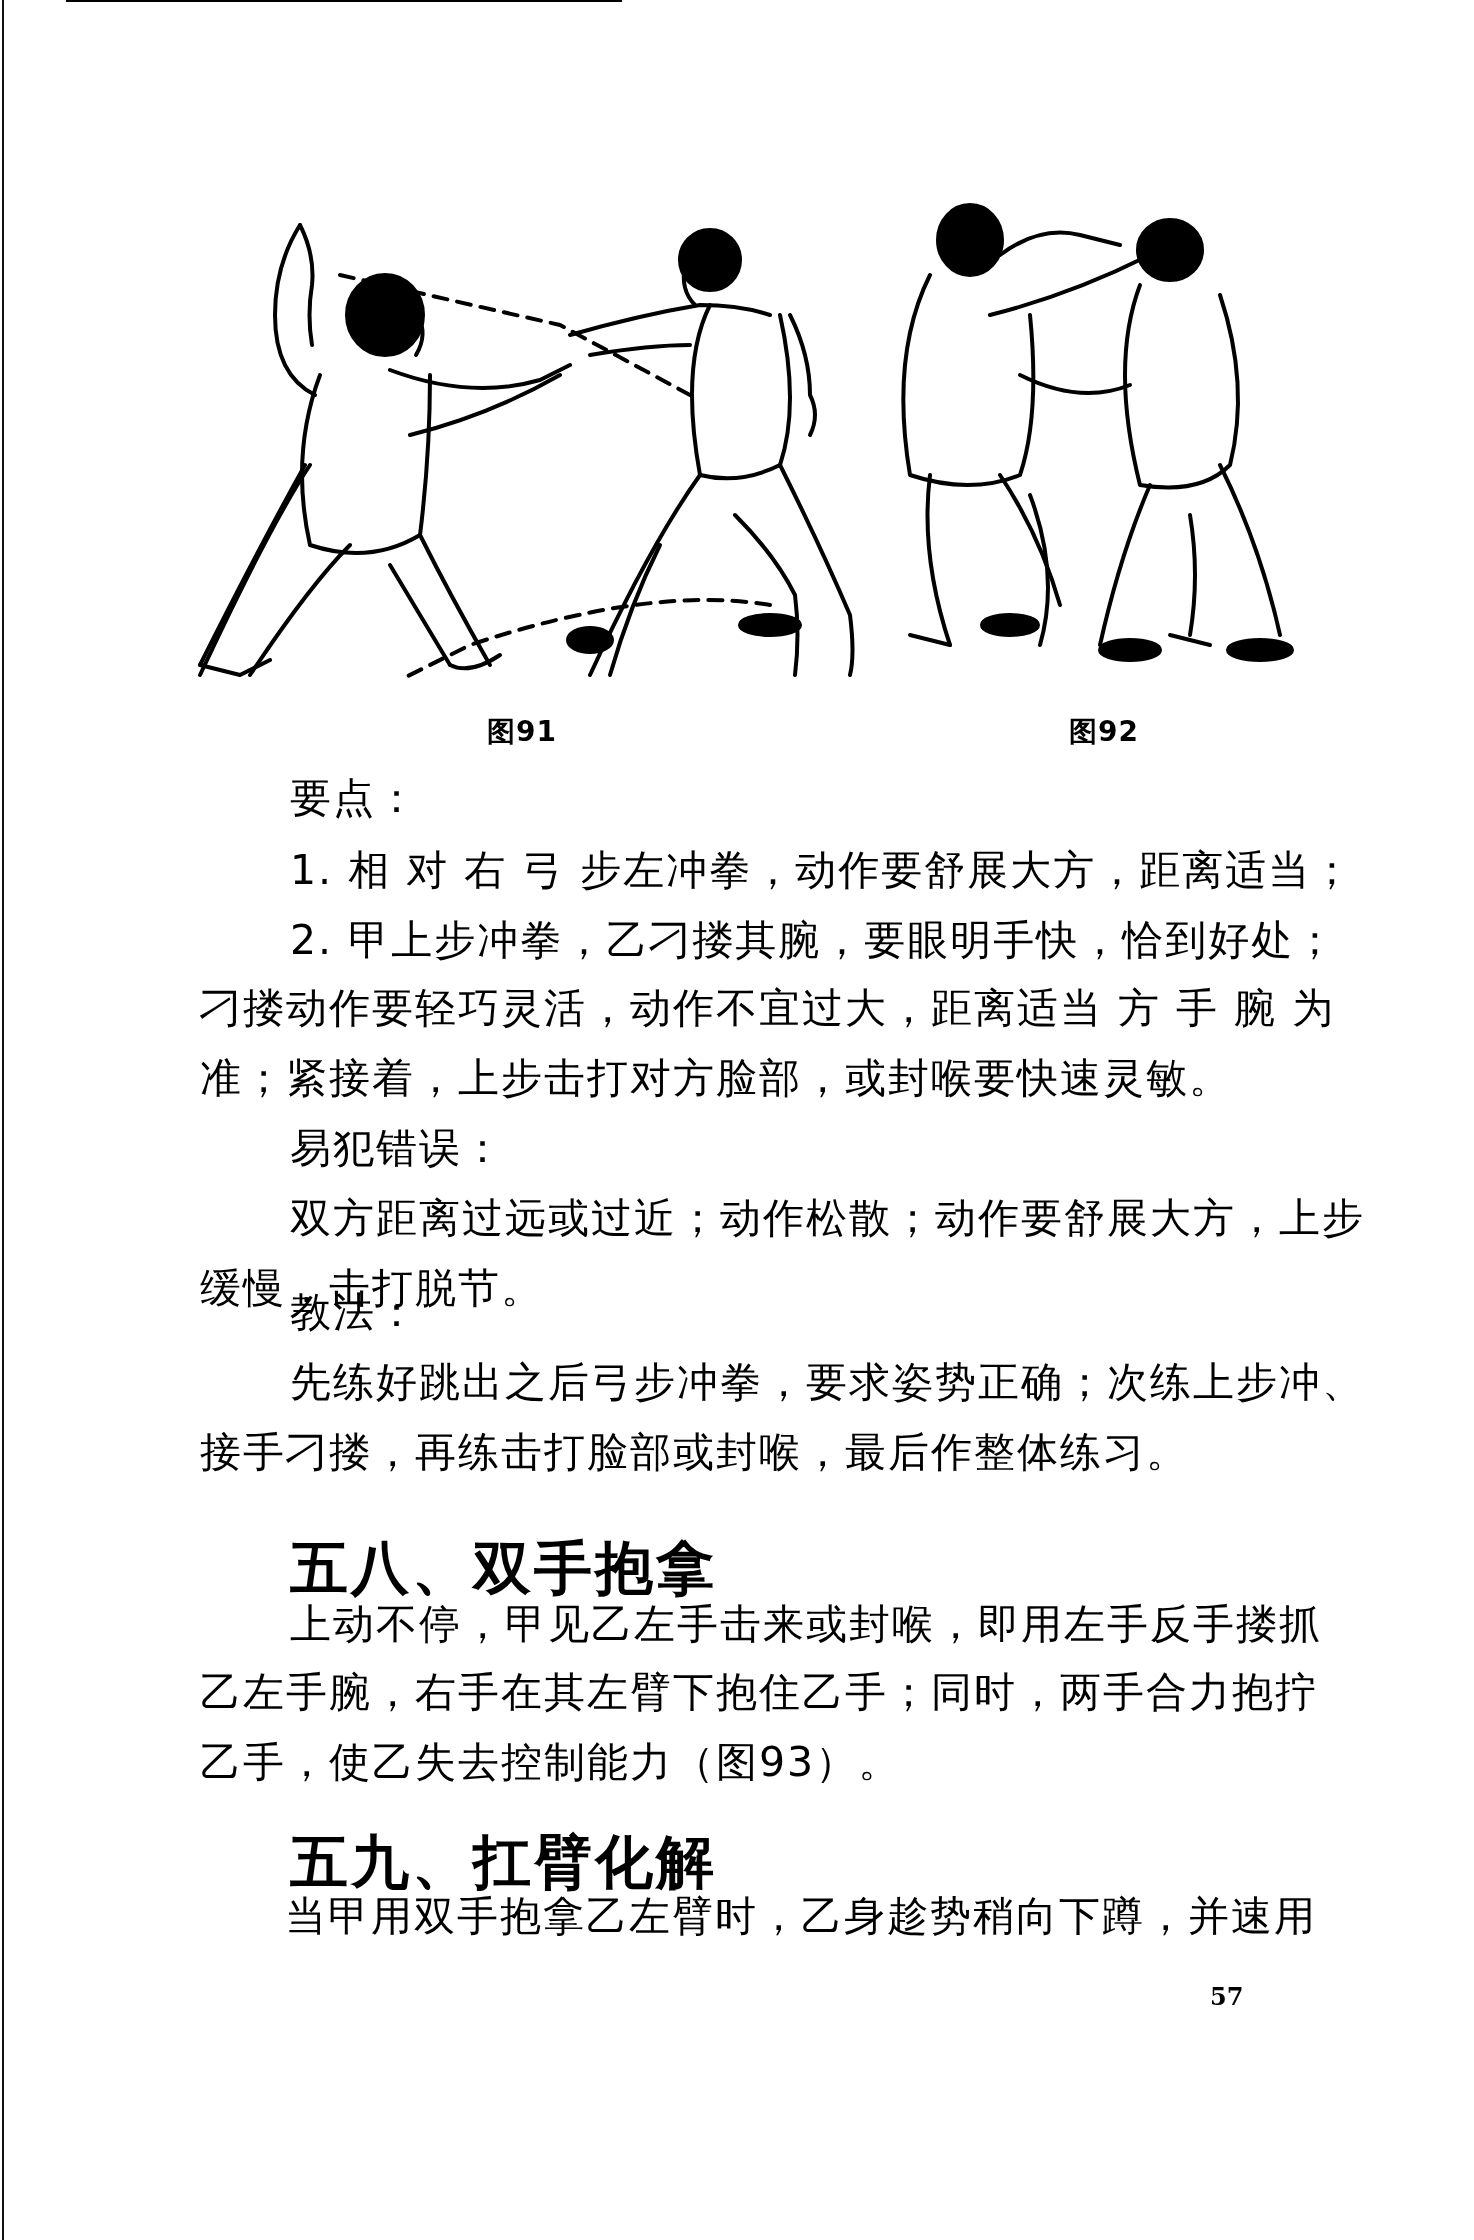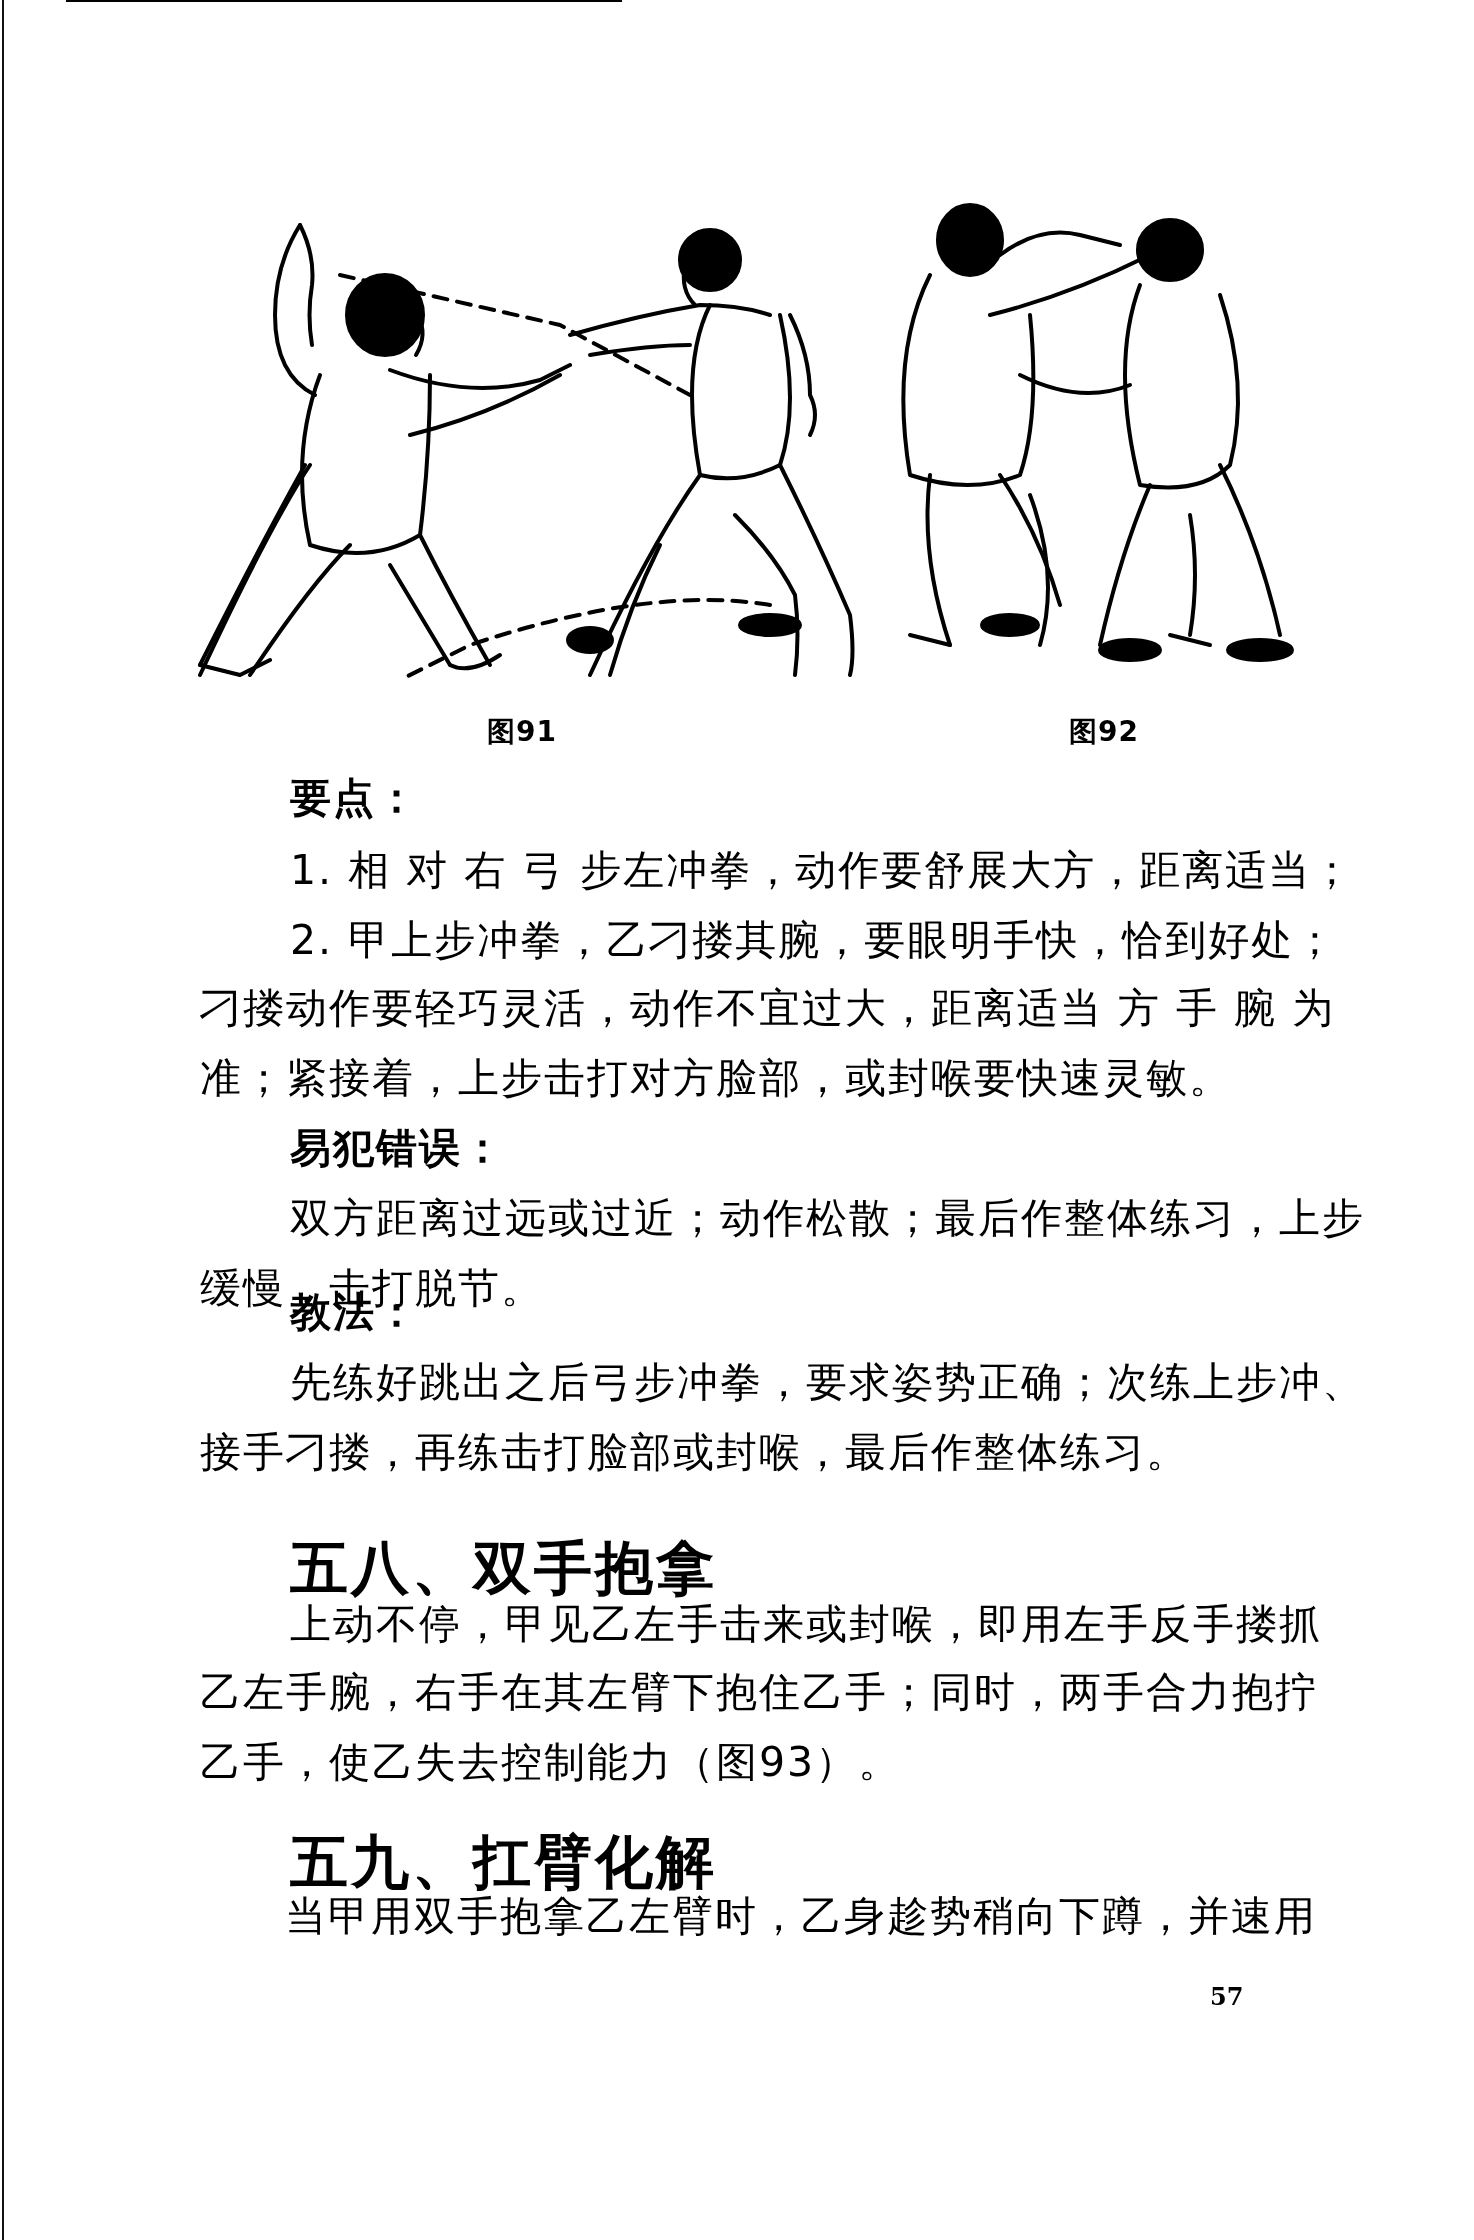--- a/index.html
+++ b/index.html
@@ -4,21 +4,21 @@
 <style>
   html, body { margin: 0; padding: 0; background: #ffffff; }
   body { width: 1474px; height: 2240px; position: relative; overflow: hidden;
          font-family: "DejaVu Sans", "Liberation Sans", sans-serif; color: #000; }
   .top-rule { position: absolute; left: 66px; top: 0; width: 556px; height: 2px; background: #000; }
   .left-rule { position: absolute; left: 2px; top: 0; width: 2px; height: 2240px; background: #111; }
   .fig { position: absolute; }
   .fig svg { display: block; }
   .caption { position: absolute; font-size: 28px; font-weight: bold; letter-spacing: 1px; }
   .line { position: absolute; font-size: 41px; line-height: 1; white-space: nowrap; letter-spacing: 2px; }
-  .bold { font-weight: bold; }
+  .bold { font-weight: normal; }
   .heading { position: absolute; font-size: 58px; font-weight: bold; white-space: nowrap; letter-spacing: 3px; }
   .pagenum { position: absolute; font-size: 24px; font-weight: bold; font-family: "DejaVu Serif", serif; }
 </style>
 </head>
 <body>
 
 <div class="top-rule"></div>
 <div class="left-rule"></div>
 
 <div class="fig" style="left:190px; top:205px;">
@@ -87,21 +87,21 @@
 <div class="caption" style="left:487px; top:713px;">图91</div>
 <div class="caption" style="left:1069px; top:713px;">图92</div>
 
 <div class="line bold" style="left:290px; top:778px;">要点：</div>
 <div class="line" style="left:290px; top:850px;">1. 相 对 右 弓 步左冲拳，动作要舒展大方，距离适当；</div>
 <div class="line" style="left:290px; top:920px;">2. 甲上步冲拳，乙刁搂其腕，要眼明手快，恰到好处；</div>
 <div class="line" style="left:200px; top:988px;">刁搂动作要轻巧灵活，动作不宜过大，距离适当 方 手 腕 为</div>
 <div class="line" style="left:200px; top:1058px;">准；紧接着，上步击打对方脸部，或封喉要快速灵敏。</div>
 
 <div class="line bold" style="left:290px; top:1128px;">易犯错误：</div>
-<div class="line" style="left:290px; top:1198px;">双方距离过远或过近；动作松散；最后作整体练习，上步</div>
+<div class="line" style="left:290px; top:1198px;">双方距离过远或过近；动作松散；动作要舒展大方，上步</div>
 <div class="line" style="left:200px; top:1268px;text-align:center;">缓慢，击打脱节。</div>
 
 <div class="line bold" style="left:290px; top:1290px; top:1292px;">教法：</div>
 <div class="line" style="left:290px; top:1362px;">先练好跳出之后弓步冲拳，要求姿势正确；次练上步冲、</div>
 <div class="line" style="left:200px; top:1432px;">接手刁搂，再练击打脸部或封喉，最后作整体练习。</div>
 
 <div class="heading" style="left:290px; top:1530px;">五八、双手抱拿</div>
 <div class="line" style="left:290px; top:1604px;">上动不停，甲见乙左手击来或封喉，即用左手反手搂抓</div>
 <div class="line" style="left:200px; top:1672px;text-align:right;">乙左手腕，右手在其左臂下抱住乙手；同时，两手合力抱拧</div>
 <div class="line" style="left:200px; top:1742px;">乙手，使乙失去控制能力（图93）。</div>

